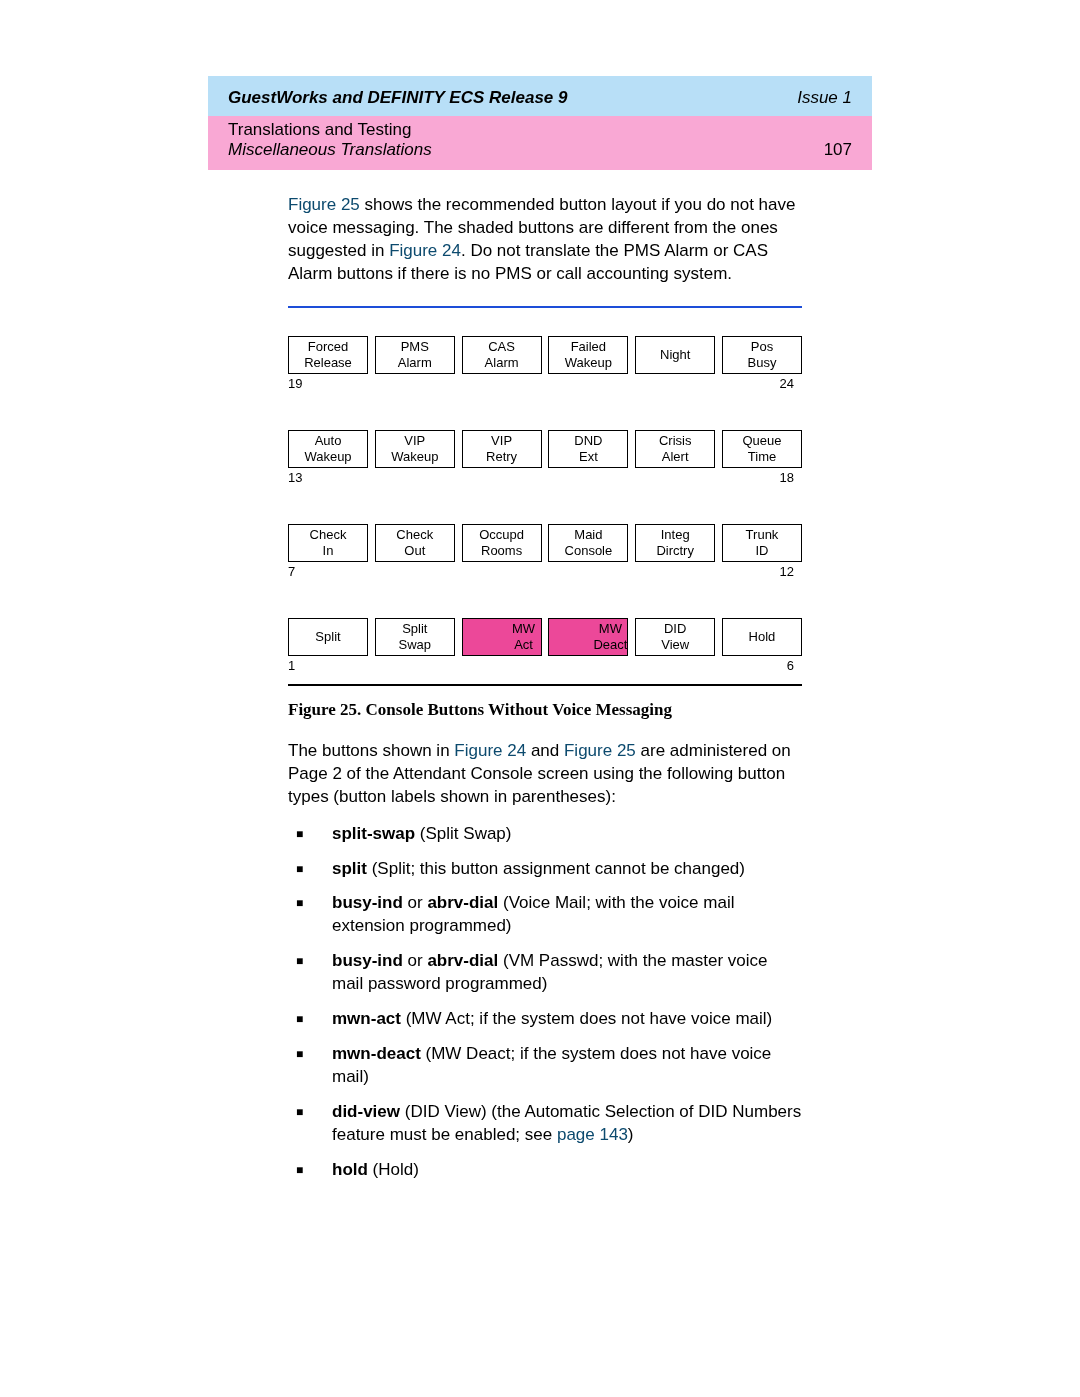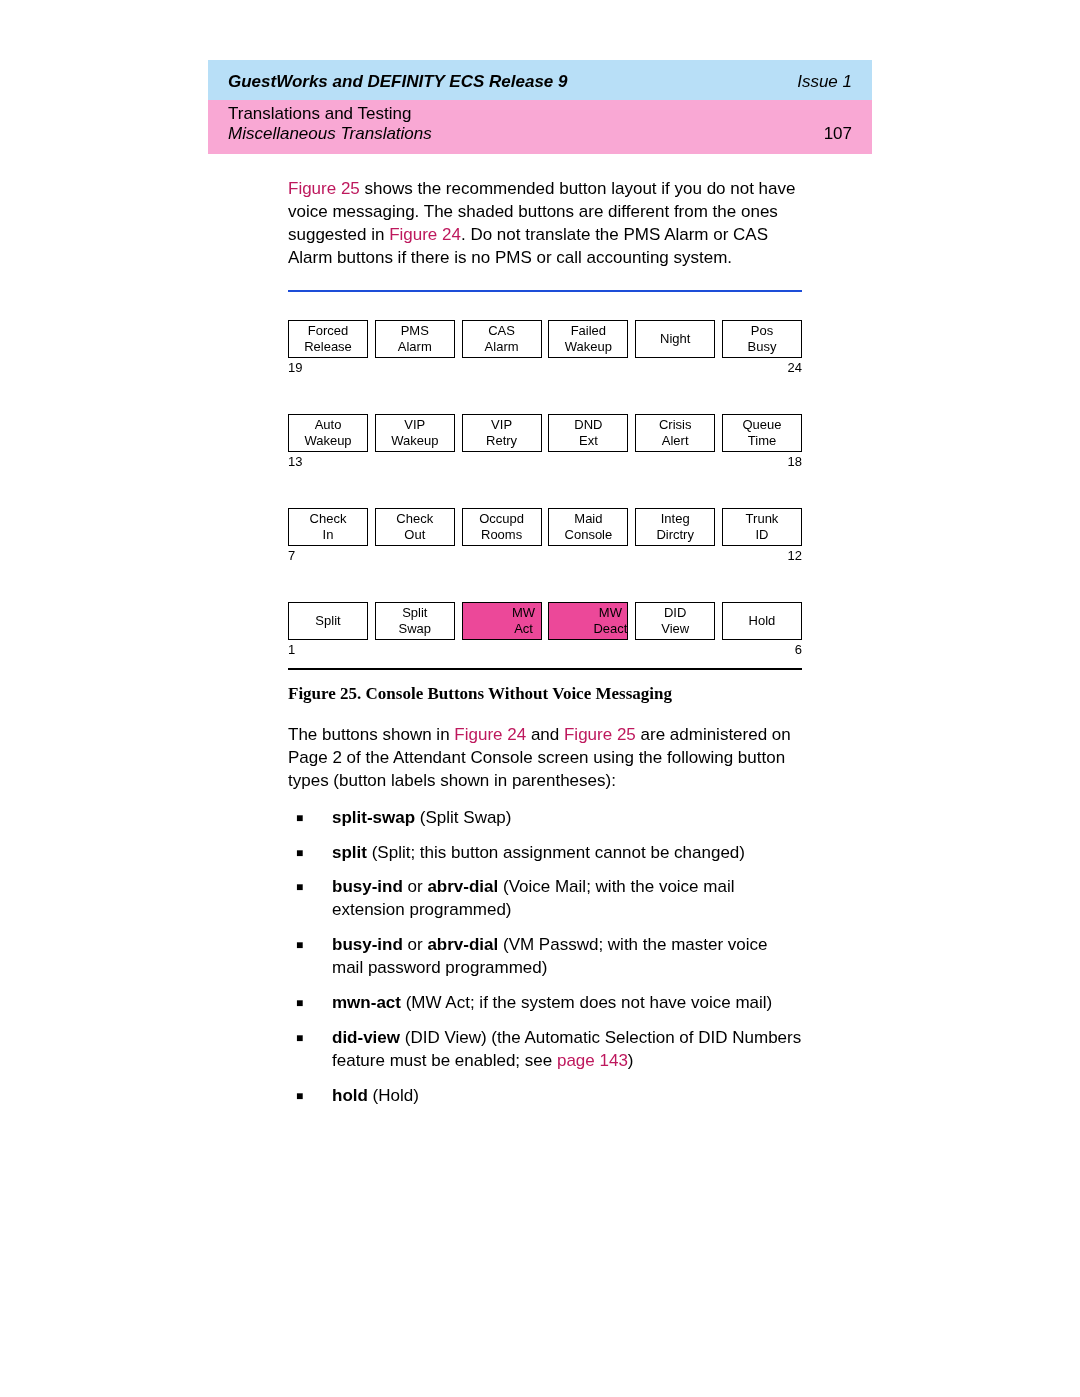--- a/index.html
+++ b/index.html
@@ -5,21 +5,21 @@
   body {
     margin: 0;
     padding: 0;
     background: #fff;
     font-family: Arial, Helvetica, sans-serif;
     font-size: 17px;
     color: #000;
   }
   .page {
     width: 884px;
-    margin: 0 auto;
+    margin: 16px auto;
     padding: 60px 0 80px 0;
     box-sizing: border-box;
   }
   .header {
     margin: 0 110px;
     background: #b8dff7;
     padding: 12px 20px 8px 20px;
   }
   .header-top {
     display: flex;
@@ -53,21 +53,21 @@
     align-self: flex-end;
   }
   .content {
     margin: 24px 180px 0 190px;
   }
   .para {
     line-height: 1.35;
     margin-bottom: 14px;
   }
   .link {
-    color: #be185d;
+    color: #0c4a6e;
     cursor: pointer;
   }
   .figure-box {
     border-top: 2px solid #1d4ed8;
     border-bottom: 2px solid #000;
     padding: 28px 0 28px 0;
     margin-top: 20px;
   }
   .button-grid {
     display: flex;
@@ -101,21 +101,21 @@
   .row-num {
     position: absolute;
     top: 40px;
     font-size: 13px;
   }
   .row-num.left {
     left: 0;
     text-align: right;
   }
   .row-num.right {
-    right: 0;
+    right: 8px;
   }
   .figure-caption {
     font-family: Georgia, 'Times New Roman', serif;
     font-weight: bold;
     margin-top: 14px;
     margin-bottom: 20px;
   }
   ul.bullets {
     list-style: none;
     padding-left: 28px;
@@ -329,18 +329,19 @@
     <div class="para">
       <span>The buttons shown in </span><span class="link">Figure 24</span><span> and </span><span class="link">Figure 25</span><span> are administered on Page 2 of the Attendant Console screen using the following button types (button labels shown in parentheses):</span>
     </div>
 
     <ul class="bullets" id="bullets">
         <li><span class="b">split-swap</span><span> (Split Swap)</span></li>
         <li><span class="b">split</span><span> (Split; this button assignment cannot be changed)</span></li>
         <li><span class="b">busy-ind</span><span> or </span><span class="b">abrv-dial</span><span> (Voice Mail; with the voice mail extension programmed)</span></li>
         <li><span class="b">busy-ind</span><span> or </span><span class="b">abrv-dial</span><span> (VM Passwd; with the master voice mail password programmed)</span></li>
         <li><span class="b">mwn-act</span><span> (MW Act; if the system does not have voice mail)</span></li>
+        <li><span class="b">mwn-deact</span><span> (MW Deact; if the system does not have voice mail)</span></li>
         <li><span class="b">did-view</span><span> (DID View) (the Automatic Selection of DID Numbers feature must be enabled; see </span><span class="link">page 143</span><span>)</span></li>
         <li><span class="b">hold</span><span> (Hold)</span></li>
       </ul>
 
   </div>
 </div>
 
 </body></html>

